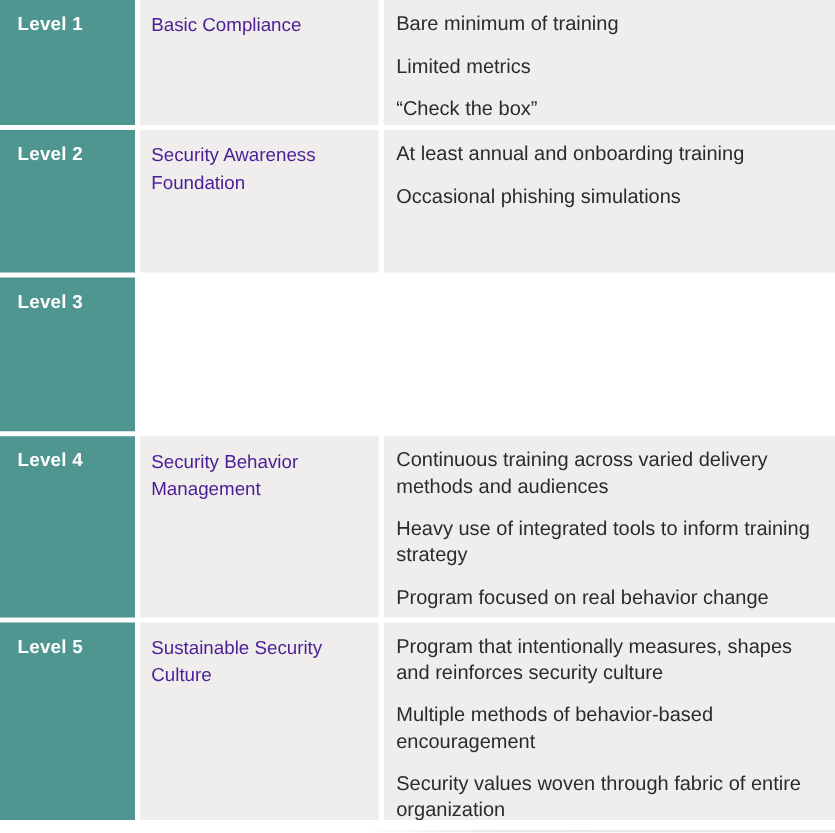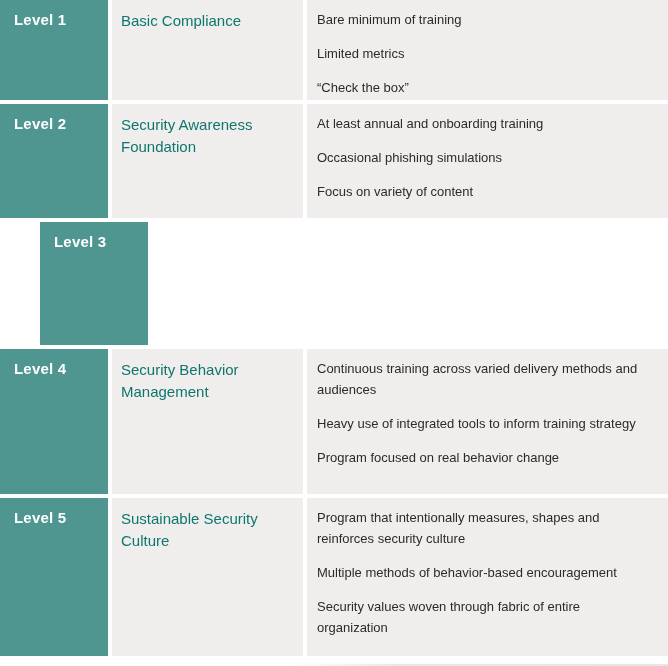--- a/index.html
+++ b/index.html
@@ -21,43 +21,43 @@
   }
   .row {
     display: grid;
     grid-template-columns: 108px 191px 1fr;
     column-gap: 4px;
     margin-bottom: 4px;
     background: #ffffff;
   }
   .row-1 { height: 100px; }
   .row-2 { height: 114px; }
-  .row-3 { height: 123px; padding-left: 40px; }
+  .row-3 { height: 123px; }
   .row-4 { height: 145px; }
   .row-5 { height: 158px; }
   .cell { box-sizing: border-box; overflow: hidden; }
   .level-cell {
     background: #4f9691;
     color: #ffffff;
     font-size: 15px;
     font-weight: bold;
     padding: 11px 6px 0 14px;
     letter-spacing: 0.2px;
   }
   .name-cell {
     background: #efeeec;
-    color: #0f766e;
+    color: #4c1d95;
     font-size: 15px;
     line-height: 22px;
     padding: 10px 14px 0 9px;
   }
   .points-cell {
     background: #efeeec;
     color: #2b2b2b;
-    font-size: 13px;
+    font-size: 16px;
     line-height: 21px;
     padding: 9px 16px 0 10px;
   }
   .points-cell p { margin: 0 0 13px 0; }
   .bottom-strip {
     position: relative;
     height: 12px;
     background: #ffffff;
   }
   .bottom-strip .shade {
@@ -92,21 +92,20 @@
     <div class="row row-2">
       <div class="cell level-cell">
         <span>Level 2</span>
       </div>
       <div class="cell name-cell">
         <span>Security Awareness Foundation</span>
       </div>
       <div class="cell points-cell">
         <p>At least annual and onboarding training</p>
         <p>Occasional phishing simulations</p>
-        <p>Focus on variety of content</p>
       </div>
     </div>
 
     <div class="row row-3">
       <div class="cell level-cell">
         <span>Level 3</span>
       </div>
     </div>
 
     <div class="row row-4">

